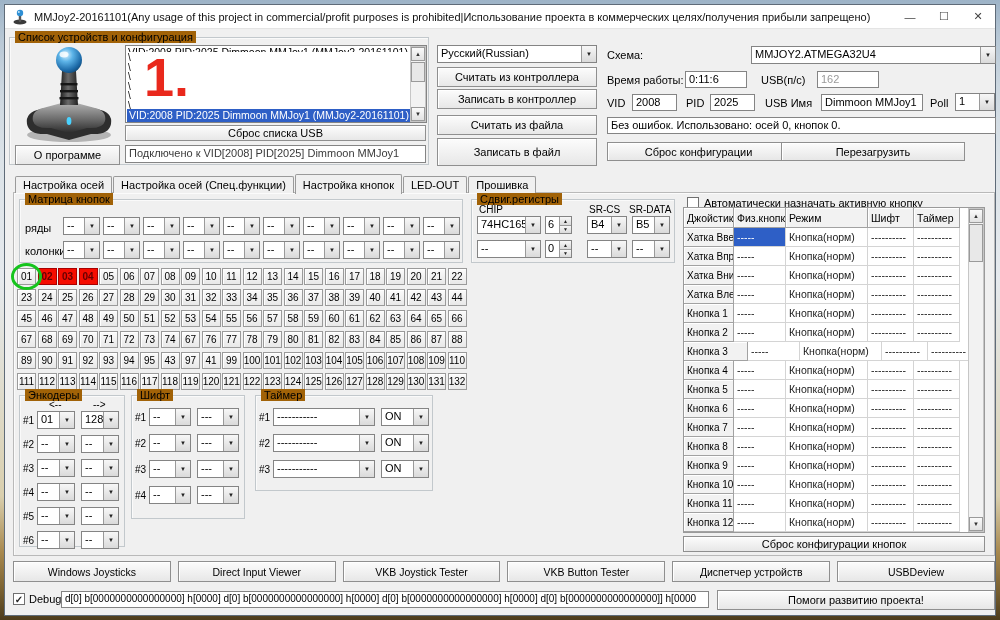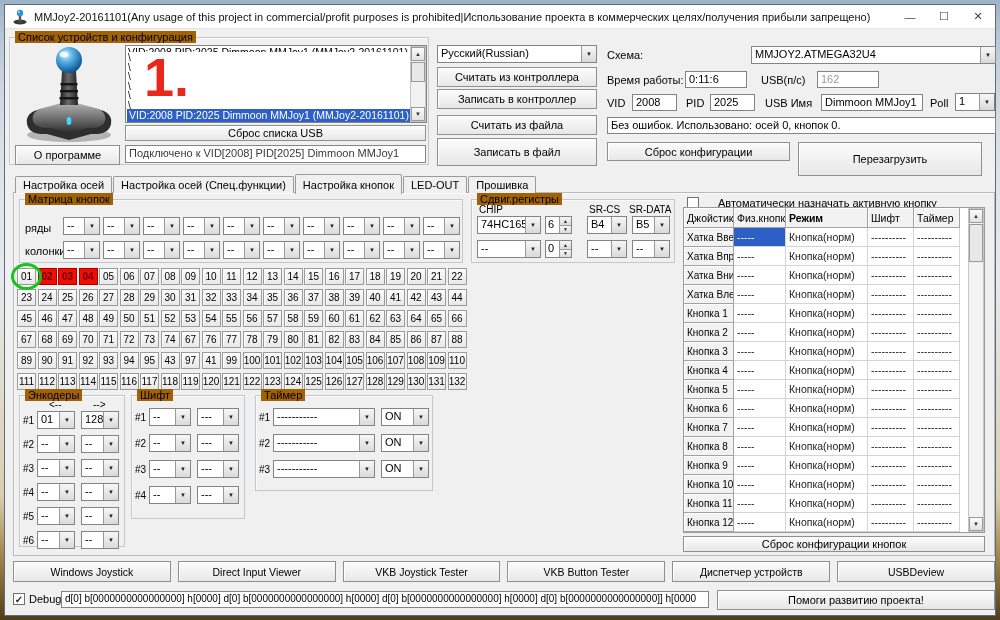--- a/index.html
+++ b/index.html
@@ -153,21 +153,21 @@
     <div class="field abs" style="left:705px;top:89px;width:45px;height:17px">2025</div>
     <div class="lbl abs" style="left:760px;top:92px">USB Имя</div>
     <div class="field abs" style="left:816px;top:89px;width:102px;height:17px">Dimmoon MMJoy1</div>
     <div class="lbl abs" style="left:925px;top:92px">Poll</div>
     <div class="combo abs" style="left:950px;top:88px;width:40px;height:18px">
       <span class="val">1</span>
         <span class="arr">▼</span>
     </div>
     <div class="field abs" style="left:602px;top:112px;width:389px;height:17px">Без ошибок. Использовано: осей  0, кнопок  0.</div>
     <div class="btn abs" style="left:602px;top:137px;width:183px;height:19px">Сброс конфигурации</div>
-    <div class="btn abs" style="left:793px;top:137px;width:184px;height:34px">Перезагрузить</div>
+    <div class="btn abs" style="left:776px;top:137px;width:184px;height:19px">Перезагрузить</div>
 
     <div class="tabbar">
         <div class="tab">Настройка осей</div>
         <div class="tab">Настройка осей (Спец.функции)</div>
         <div class="tab active">Настройка кнопок</div>
         <div class="tab">LED-OUT</div>
         <div class="tab">Прошивка</div>
       </div>
     <div class="tabpanel"></div>
 
@@ -593,30 +593,30 @@
             <span class="val">-----------</span>
             <span class="arr">▼</span>
           </div>
           <div class="combo" style="width: 48px; height: 18px;">
             <span class="val">ON</span>
             <span class="arr">▼</span>
           </div>
         </div>
       </div>
 
-    <div class="abs" style="left:682px;top:192px;display:flex;align-items:center;gap:19px">
+    <div class="abs" style="left:682px;top:192px;display:flex;align-items:center;gap:5px">
       <div class="checkbox"></div>
       <span class="lbl">Автоматически назначать активную кнопку</span>
     </div>
     <div class="tbl">
       <div>
           <div class="trow hd">
             <div class="tc raised" style="width: 50px; flex: 0 0 auto;">Джойстик</div>
             <div class="tc raised" style="width: 52px; flex: 0 0 auto;">Физ.кнопка</div>
-            <div class="tc raised" style="width: 82px; flex: 0 0 auto; font-weight: bold;">Режим</div>
+            <div class="tc raised" style="width: 82px; flex: 0 0 auto;">Режим</div>
             <div class="tc raised" style="width: 46px; flex: 0 0 auto;">Шифт</div>
             <div class="tc raised" style="width: 46px; flex: 0 0 auto;">Таймер</div>
           </div>
           <div class="trow">
             <div class="tc raised" style="width: 50px; flex: 0 0 auto; font-size: 10px;">Хатка Вверх</div>
             <div class="tc data sel" style="width: 52px; flex: 0 0 auto;">-----</div>
             <div class="tc data" style="width: 82px; flex: 0 0 auto;">Кнопка(норм)</div>
             <div class="tc data" style="width: 46px; flex: 0 0 auto;">----------</div>
             <div class="tc data" style="width: 46px; flex: 0 0 auto;">----------</div>
           </div>
@@ -649,21 +649,21 @@
             <div class="tc data" style="width: 46px; flex: 0 0 auto;">----------</div>
           </div>
           <div class="trow">
             <div class="tc raised" style="width: 50px; flex: 0 0 auto; font-size: 10px;">Кнопка 2</div>
             <div class="tc data" style="width: 52px; flex: 0 0 auto;">-----</div>
             <div class="tc data" style="width: 82px; flex: 0 0 auto;">Кнопка(норм)</div>
             <div class="tc data" style="width: 46px; flex: 0 0 auto;">----------</div>
             <div class="tc data" style="width: 46px; flex: 0 0 auto;">----------</div>
           </div>
           <div class="trow">
-            <div class="tc raised" style="width: 50px; flex: 0 0 auto; font-size: 10px;">Кнопка 3</div>
+            <div class="tc raised" style="width: 64px; flex: 0 0 auto; font-size: 10px;">Кнопка 3</div>
             <div class="tc data" style="width: 52px; flex: 0 0 auto;">-----</div>
             <div class="tc data" style="width: 82px; flex: 0 0 auto;">Кнопка(норм)</div>
             <div class="tc data" style="width: 46px; flex: 0 0 auto;">----------</div>
             <div class="tc data" style="width: 46px; flex: 0 0 auto;">----------</div>
           </div>
           <div class="trow">
             <div class="tc raised" style="width: 50px; flex: 0 0 auto; font-size: 10px;">Кнопка 4</div>
             <div class="tc data" style="width: 52px; flex: 0 0 auto;">-----</div>
             <div class="tc data" style="width: 82px; flex: 0 0 auto;">Кнопка(норм)</div>
             <div class="tc data" style="width: 46px; flex: 0 0 auto;">----------</div>
@@ -728,21 +728,21 @@
         </div>
       <div class="scroll" style="right:0;top:0;width:16px;height:324px">
         <div class="sarr" style="top:0">▲</div>
         <div class="sthumb" style="top:15px;height:38px"></div>
         <div class="sarr" style="bottom:0">▼</div>
       </div>
     </div>
     <div class="btn abs" style="left:678px;top:531px;width:302px;height:16px">Сброс конфигурации кнопок</div>
 
     <div class="testers">
-        <div class="btn">Windows Joystick</div>
+        <div class="btn">Windows Joysticks</div>
         <div class="btn">Direct Input Viewer</div>
         <div class="btn">VKB Joystick Tester</div>
         <div class="btn">VKB Button Tester</div>
         <div class="btn">Диспетчер устройств</div>
         <div class="btn">USBDeview</div>
       </div>
 
     <div class="abs" style="left:8px;top:588px;display:flex;align-items:center;gap:4px">
       <div class="checkbox">✓</div>
       <span class="lbl">Debug</span>

